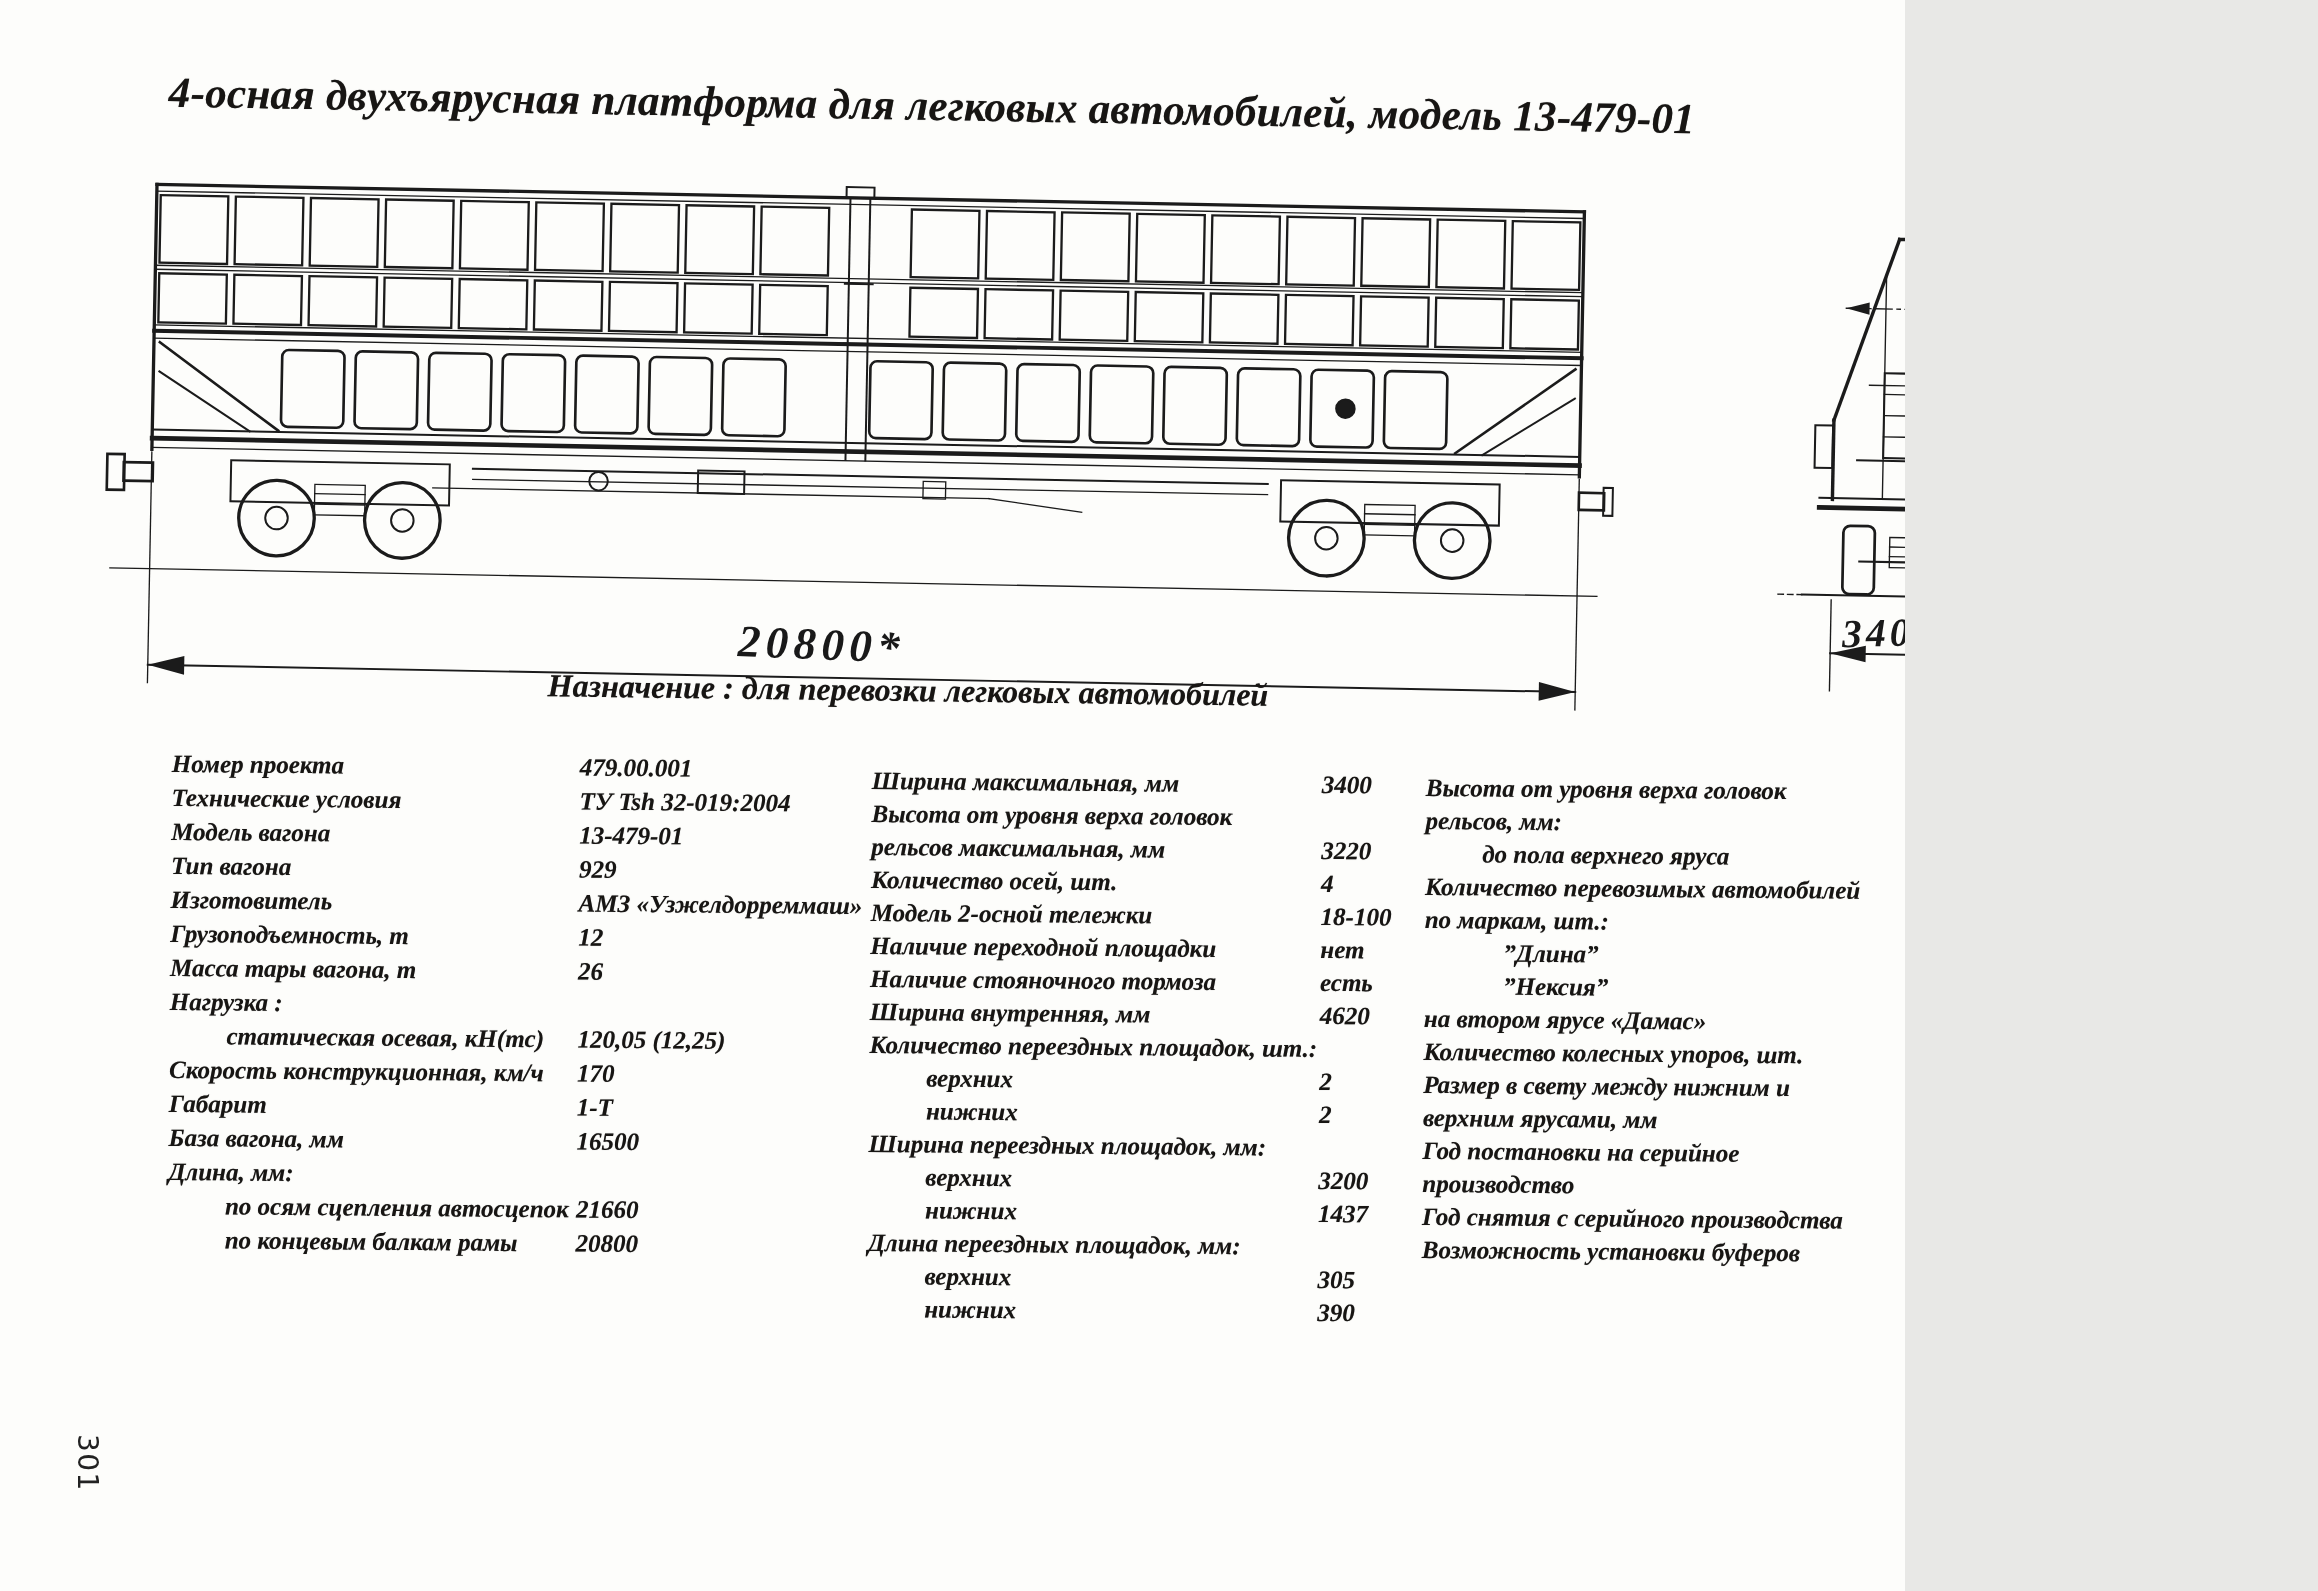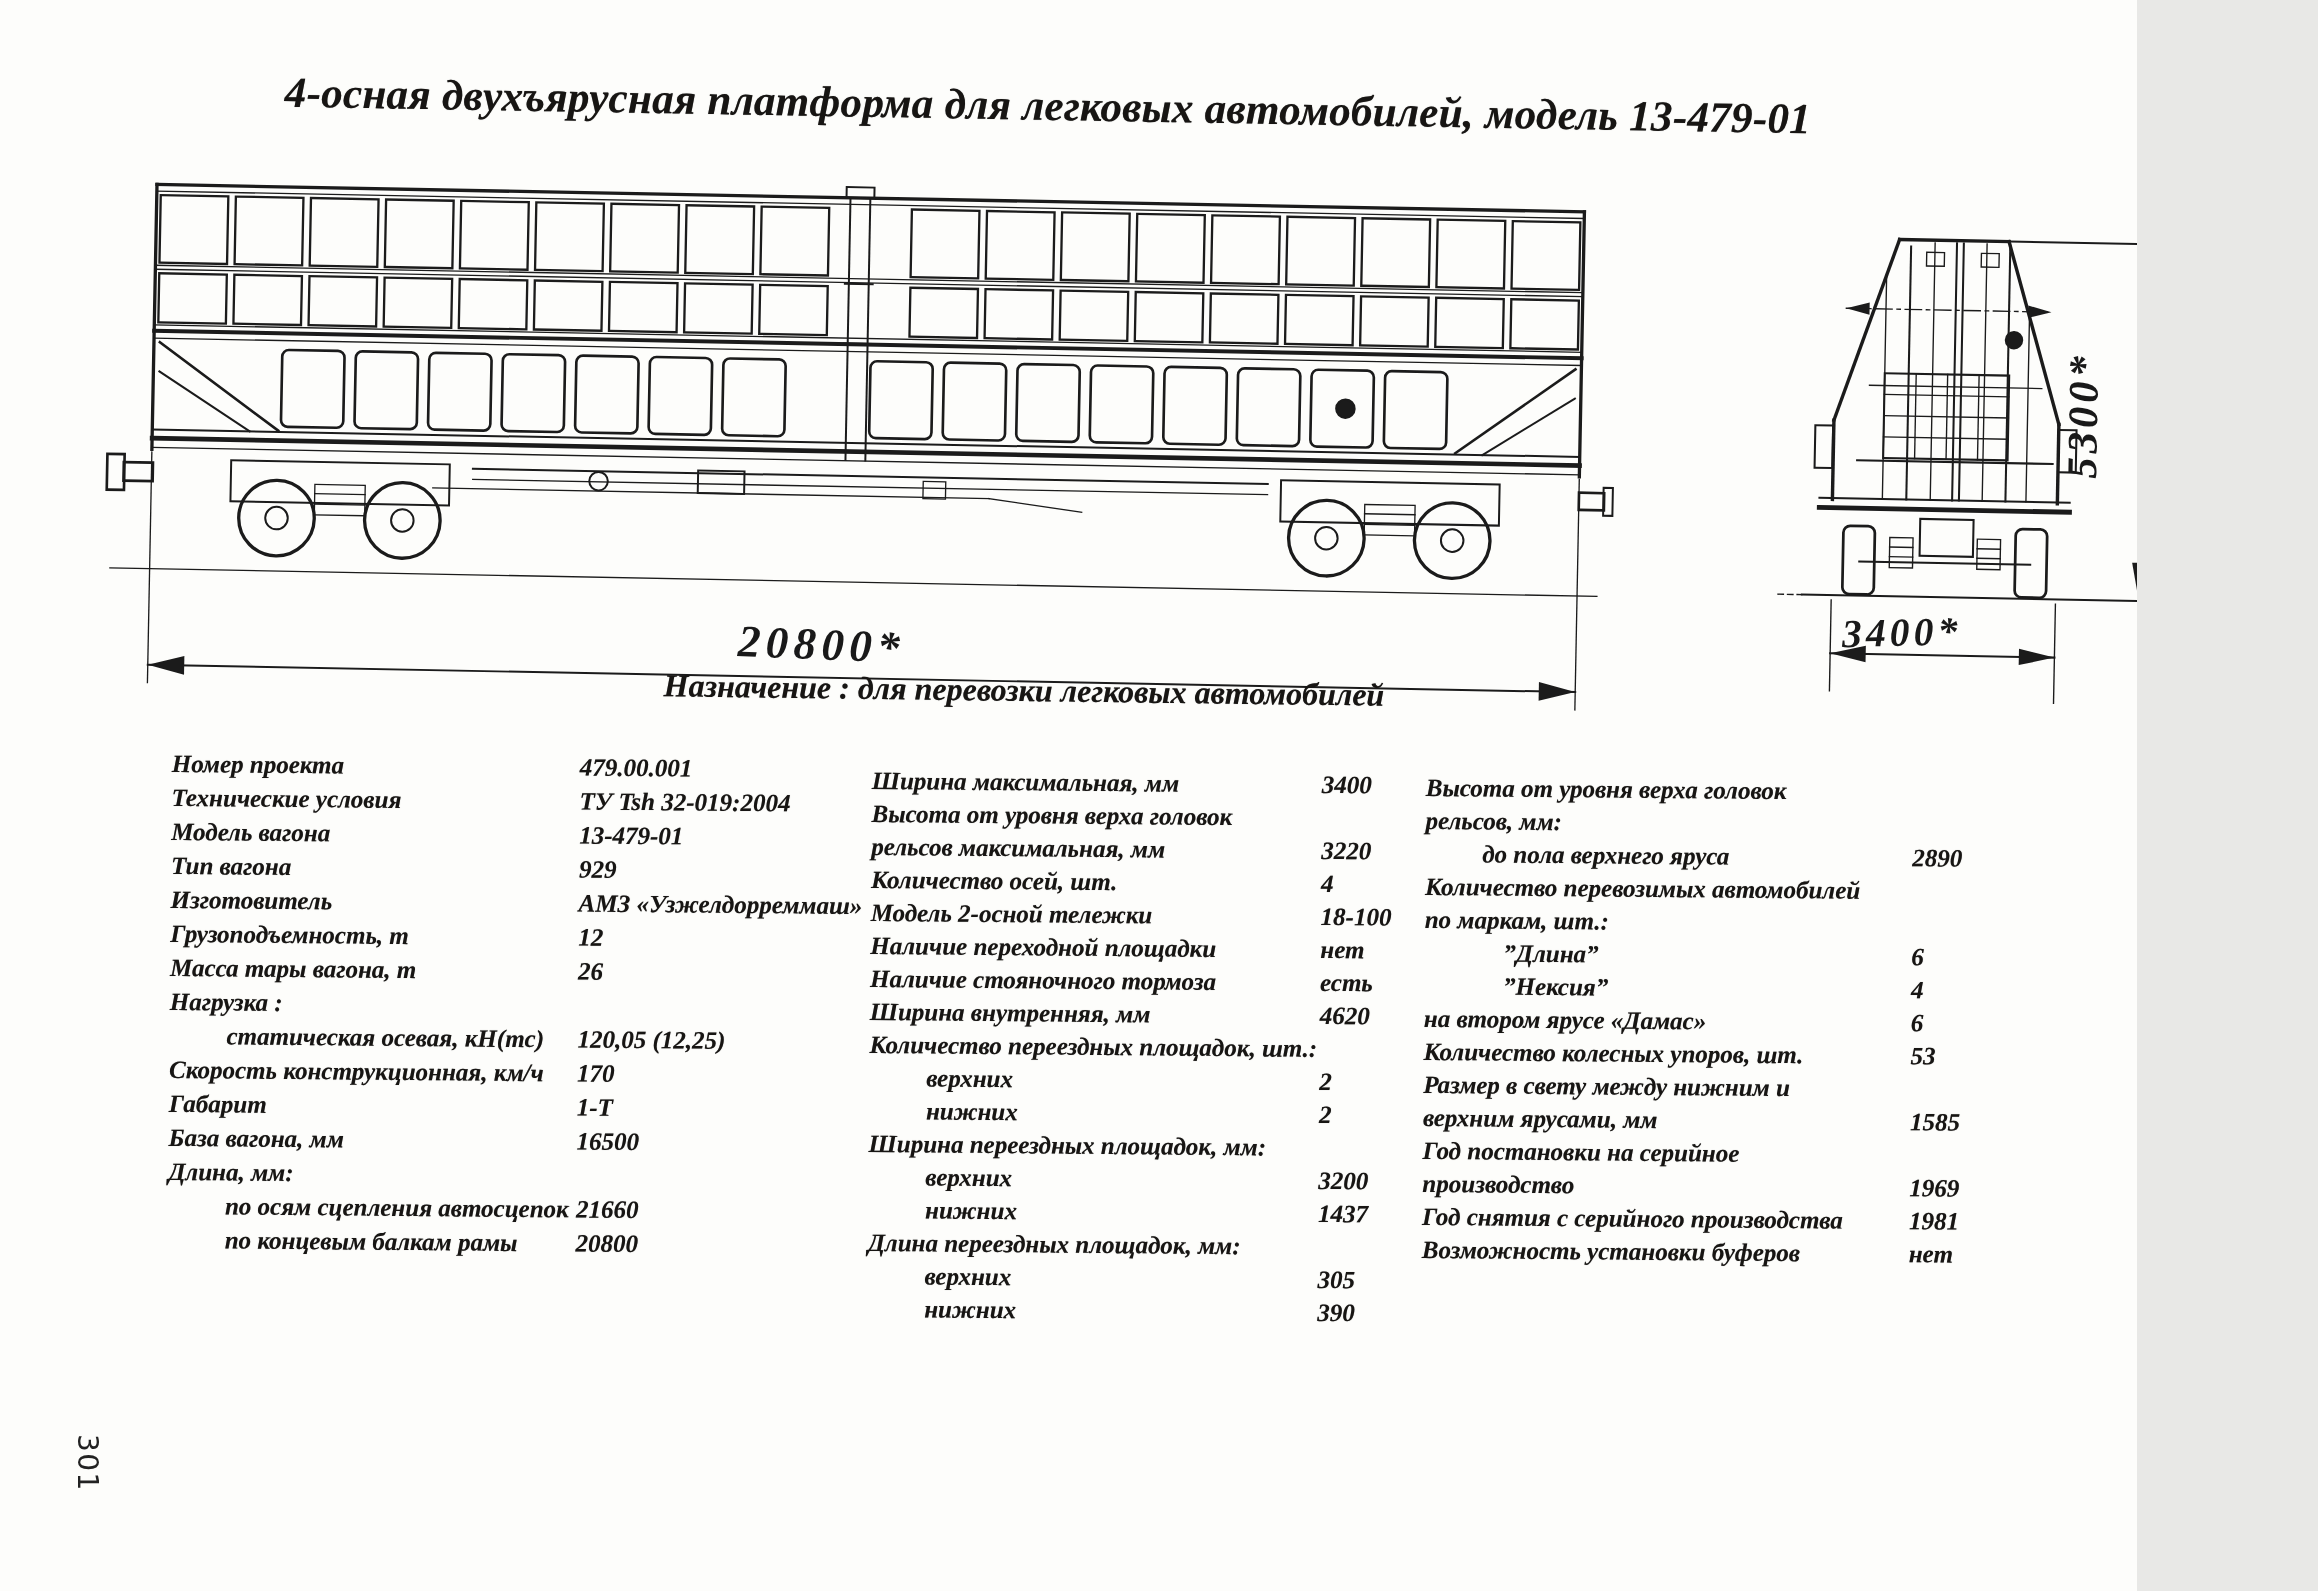--- a/index.html
+++ b/index.html
@@ -1,18 +1,18 @@
 <!DOCTYPE html>
 <html style="font-size:11px"><head>
 <meta charset="utf-8">
 <style>
   html,body{margin:0;padding:0;background:#e8e8e6;}
   .page{
     position:relative;
-    width:2137px;height:1591px;
+    width:1905px;height:1591px;
     background:#fdfdfb;
     overflow:hidden;
     font-family:"Liberation Serif", serif;
     color:#171513;
   }
   .sheet{position:absolute;inset:0;}
   .title{
     position:absolute;left:0;right:41px;top:81px;
     text-align:center;
     font-size:43px;font-style:italic;font-weight:bold;

